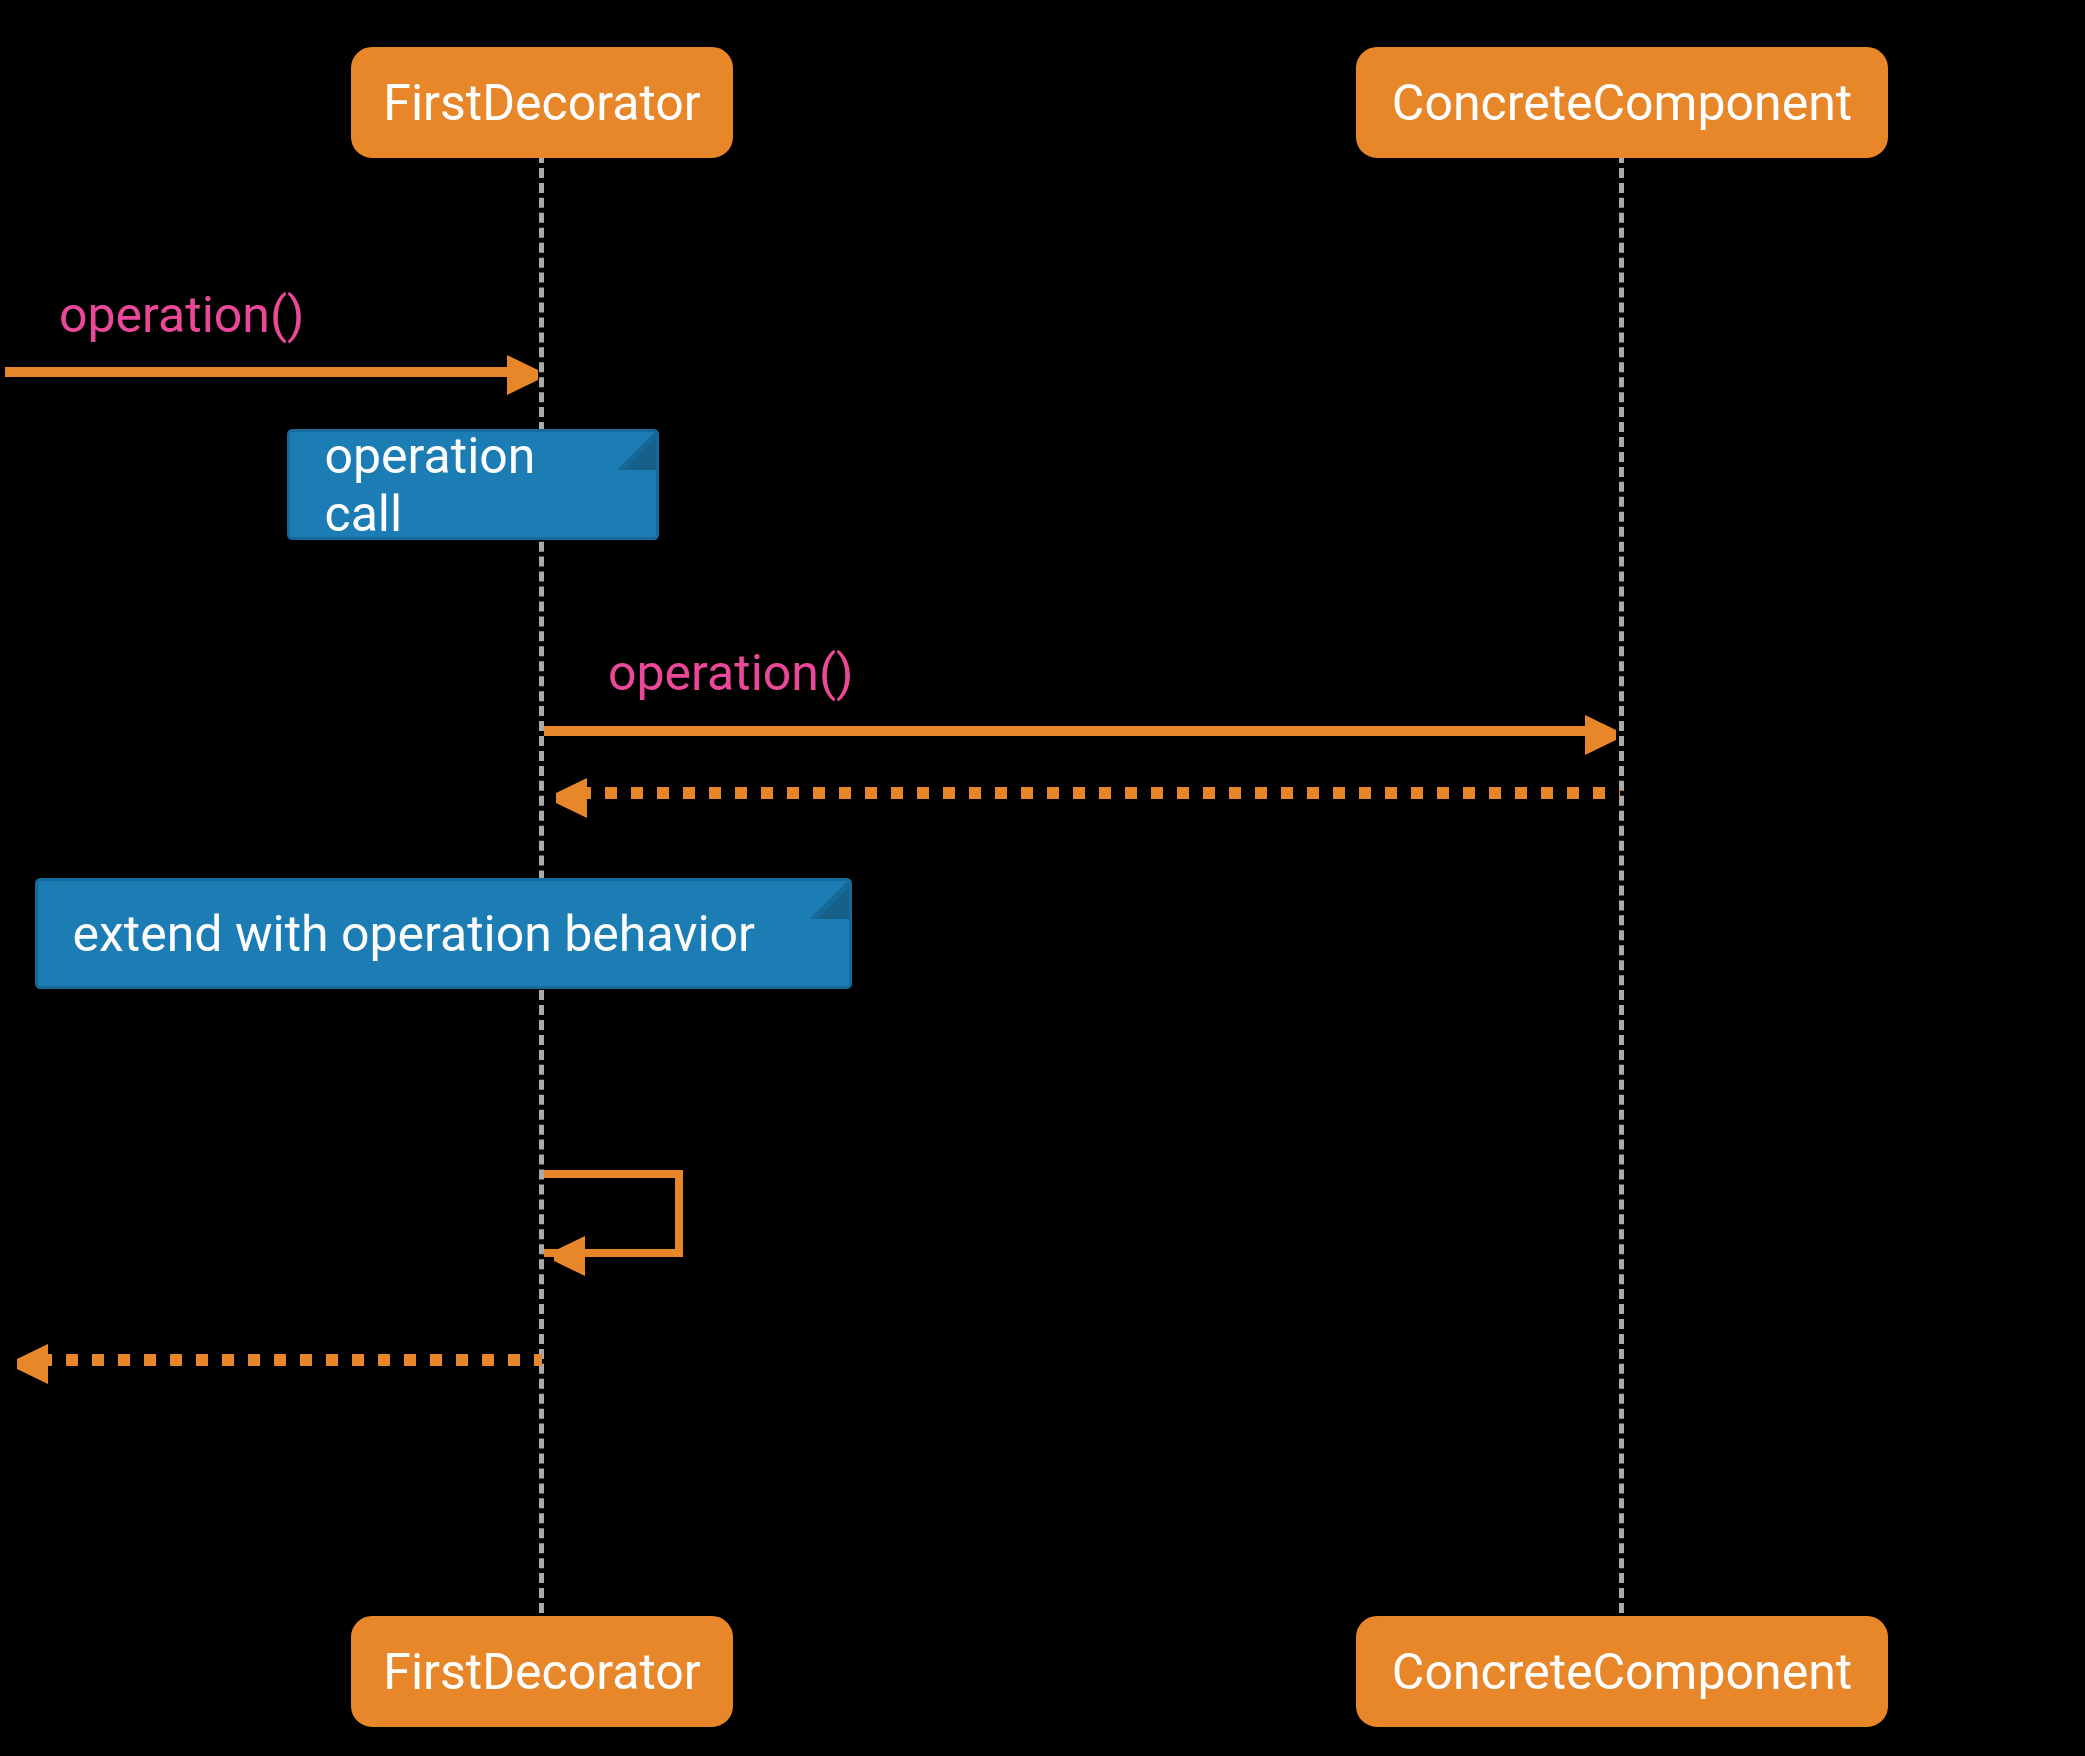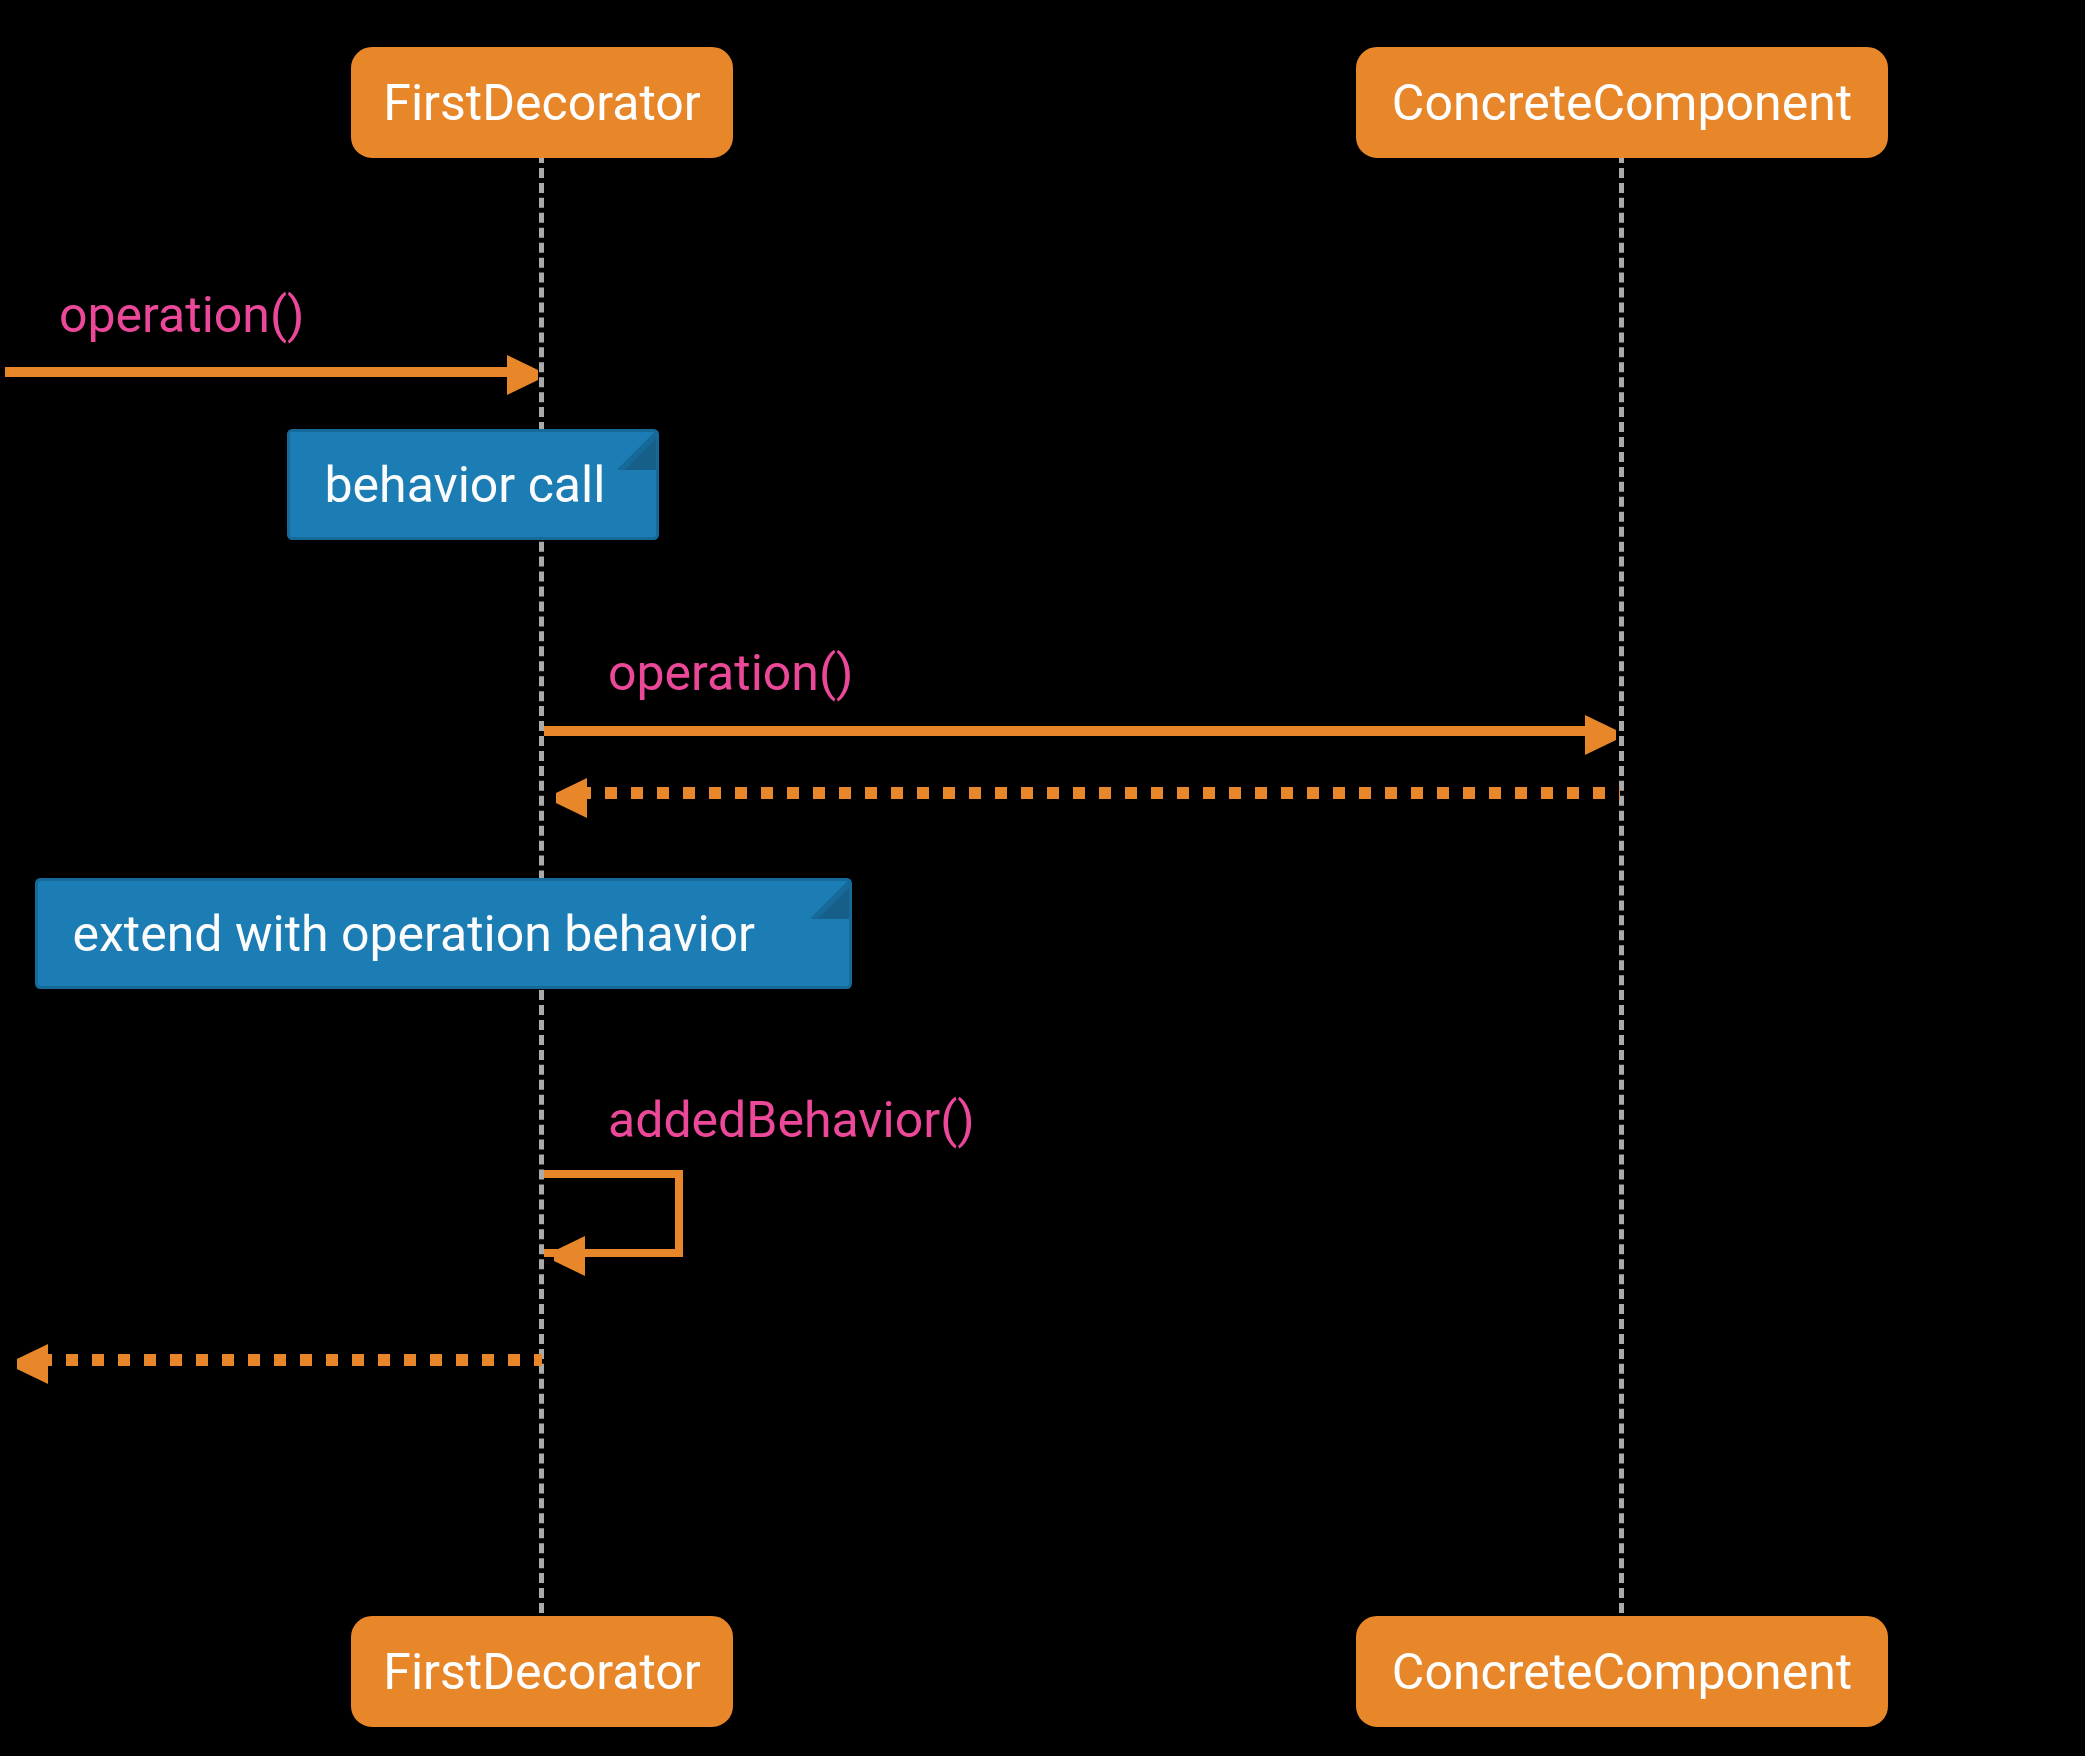--- a/index.html
+++ b/index.html
@@ -106,37 +106,36 @@
   </div>
   <div class="participant-box" style="left:1351px; top:1611px; width:532px; height:111px;">
     <span>ConcreteComponent</span>
   </div>
 
   <div class="msg-label" style="left:49px; top:276px;">operation()</div>
   <div class="arrow-solid" style="left:0px; top:362px; width:506px;"></div>
   <div class="arrowhead-right" style="left:502px; top:350px;"></div>
 
   <div class="note-box" style="left:282px; top:424px; width:372px; height:111px;">
-    <span>behavior call</span>
+    <span>operation call</span>
     <div class="note-corner"></div>
   </div>
 
   <div class="msg-label" style="left:598px; top:634px;">operation()</div>
   <div class="arrow-solid" style="left:539px; top:721px; width:1045px;"></div>
   <div class="arrowhead-right" style="left:1580px; top:710px;"></div>
 
   <div class="arrow-dotted" style="left:574px; top:782px; width:1041px;"></div>
   <div class="arrowhead-left" style="left:541px; top:773px;"></div>
 
   <div class="note-box" style="left:30px; top:873px; width:817px; height:111px;">
     <span>extend with operation behavior</span>
     <div class="note-corner"></div>
   </div>
 
-  <div class="msg-label" style="left:598px; top:1081px;">addedBehavior()</div>
   <div class="self-loop" style="left:539px; top:1165px; width:139px; height:87px;"></div>
   <div class="arrowhead-left" style="left:539px; top:1231px;"></div>
 
   <div class="arrow-dotted" style="left:35px; top:1349px; width:502px;"></div>
   <div class="arrowhead-left" style="left:1.7px; top:1339px;"></div>
 
 </div>
 
 
 </body></html>

